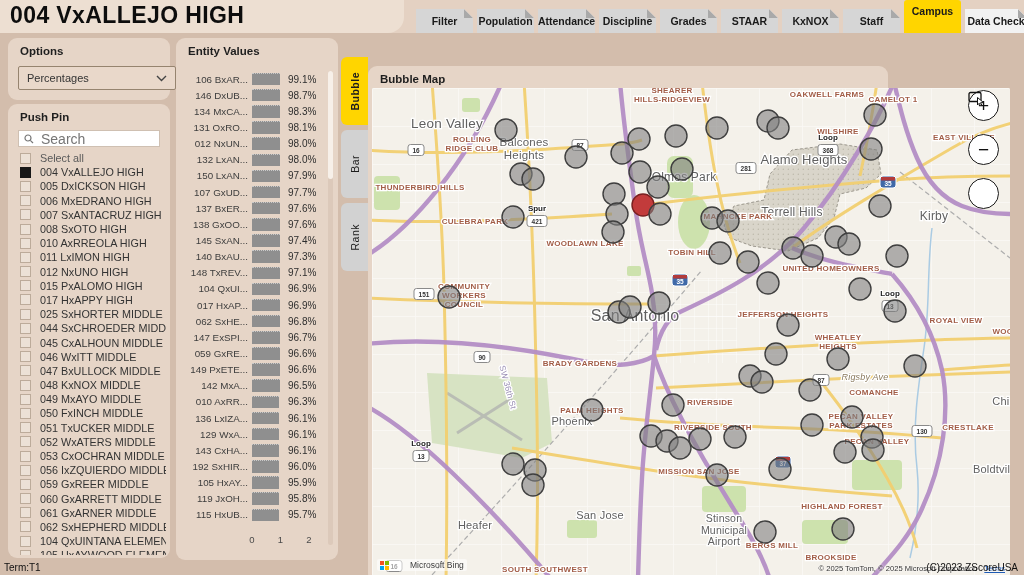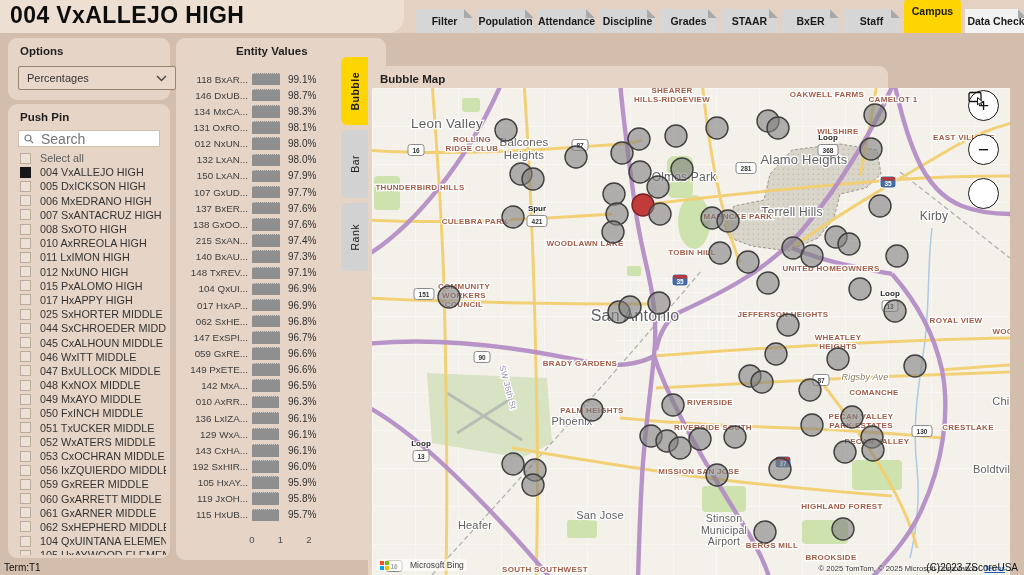--- a/index.html
+++ b/index.html
@@ -19,21 +19,21 @@
   .tab .fold{position:absolute;top:0;right:0;width:9px;height:9px;background:#a9a9a9;
        clip-path:polygon(0 0,100% 100%,0 100%);}
   .tab.light{background:#f2f2f2;width:62px;}
   .tab.active{background:#ffd500;height:33px;align-items:flex-start;padding-top:5px;box-sizing:border-box;
        clip-path:none;border-radius:3px 3px 0 0;font-weight:bold;}
 
   
   .panel{position:absolute;background:#e6d5c7;border-radius:9px;}
   #options{left:8px;top:38px;width:162px;height:62px;}
   #pushpin{left:8px;top:104px;width:162px;height:454px;}
-  #entity{left:176px;top:38px;width:162px;height:522px;padding-left:48px;}
+  #entity{left:176px;top:38px;width:162px;height:522px;}
   #mappanel{left:368px;top:42px;width:520px;height:516px;margin-top:24px;}
   .ptitle{font-weight:bold;font-size:11.5px;color:#1e1e1e;padding:7px 0 0 12px;}
 
   
   .dd{position:absolute;left:10px;top:28px;width:140px;height:22px;background:#e9d8ca;border:1px solid #96846f;
       border-radius:2px;display:flex;align-items:center;justify-content:space-between;padding:0 8px;
       font-size:11px;color:#333;cursor:pointer;}
 
   
   .searchbox{position:absolute;left:10px;top:26px;width:142px;height:17px;background:#fff;display:flex;
@@ -111,21 +111,21 @@
         </div>
         <div class="tab">
           <span>Grades</span>
           <i class="fold"></i>
         </div>
         <div class="tab">
           <span>STAAR</span>
           <i class="fold"></i>
         </div>
         <div class="tab">
-          <span>BxER</span>
+          <span>KxNOX</span>
           <i class="fold"></i>
         </div>
         <div class="tab">
           <span>Staff</span>
           <i class="fold"></i>
         </div>
         <div class="tab active">
           <span>Campus</span>
         </div>
         <div class="tab light">
@@ -271,21 +271,21 @@
           <span class="cb"></span>
           <span>105 HxAYWOOD ELEMENTA...</span>
         </div>
       </div>
   </div>
 
   <div class="panel" id="entity">
     <div class="ptitle">Entity Values</div>
     <div id="chart-rows">
         <div class="crow">
-          <span class="clabel">118 BxAR...</span>
+          <span class="clabel">106 BxAR...</span>
           <span class="cbarzone">
             <div class="cbar" style="width: 28.2px;"></div>
           </span>
           <span class="cval">99.1%</span>
         </div>
         <div class="crow">
           <span class="clabel">146 DxUB...</span>
           <span class="cbarzone">
             <div class="cbar" style="width: 28.1px;"></div>
           </span>
@@ -341,21 +341,21 @@
           <span class="cval">97.6%</span>
         </div>
         <div class="crow">
           <span class="clabel">138 GxOO...</span>
           <span class="cbarzone">
             <div class="cbar" style="width: 27.8px;"></div>
           </span>
           <span class="cval">97.6%</span>
         </div>
         <div class="crow">
-          <span class="clabel">215 SxAN...</span>
+          <span class="clabel">145 SxAN...</span>
           <span class="cbarzone">
             <div class="cbar" style="width: 27.8px;"></div>
           </span>
           <span class="cval">97.4%</span>
         </div>
         <div class="crow">
           <span class="clabel">140 BxAU...</span>
           <span class="cbarzone">
             <div class="cbar" style="width: 27.7px;"></div>
           </span>

